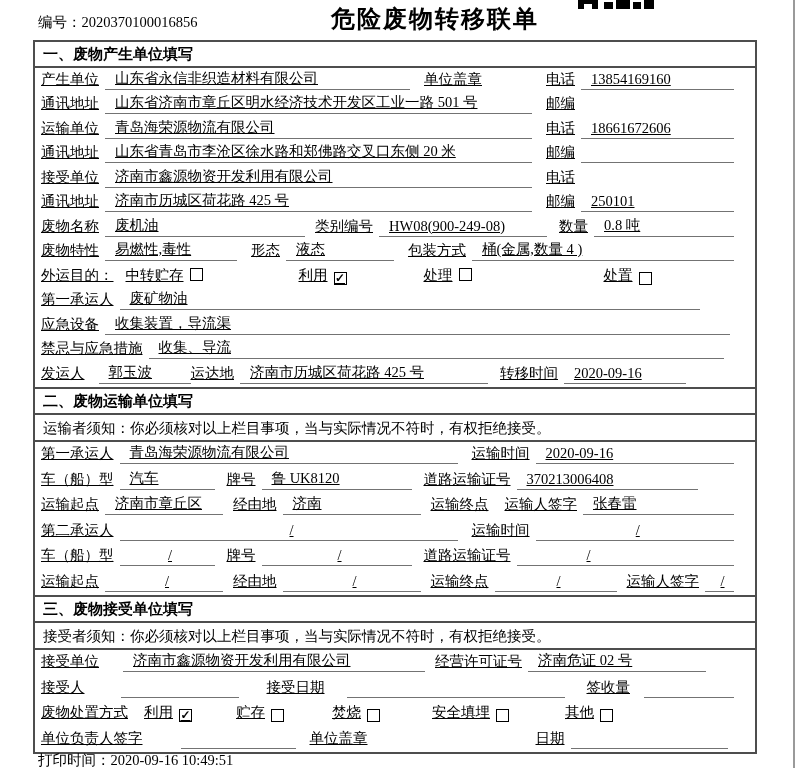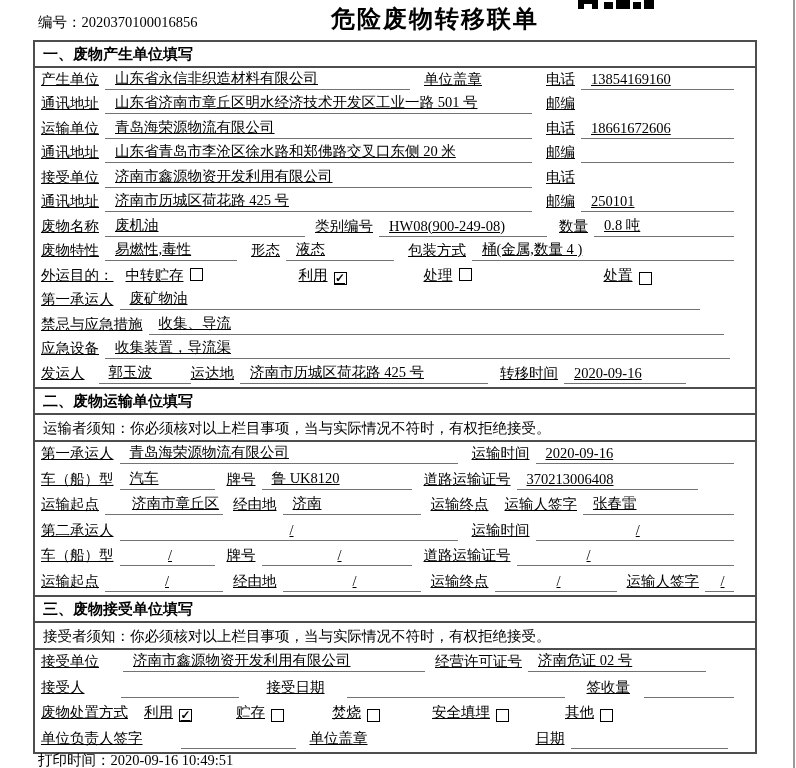--- a/index.html
+++ b/index.html
@@ -158,27 +158,27 @@
       <span class="cb"></span>
     </span>
   </div>
 
   <div class="row">
     <span class="lbl">第一承运人</span>
     <span class="u grow" style="margin-right:34px;">废矿物油</span>
   </div>
 
   <div class="row">
+    <span class="lbl">应急设备</span>
+    <span class="u grow" style="margin-right:4px;">收集装置，导流渠</span>
+  </div>
+
+  <div class="row">
     <span class="lbl">禁忌与应急措施</span>
     <span class="u grow" style="margin-right:10px;">收集、导流</span>
-  </div>
-
-  <div class="row">
-    <span class="lbl">应急设备</span>
-    <span class="u grow" style="margin-right:4px;">收集装置，导流渠</span>
   </div>
 
   <div class="row">
     <span class="lbl">发运人</span>
     <span class="u" style="flex:0 0 92px;margin-left:8px;">郭玉波</span>
     <span class="lbl" style="">运达地</span>
     <span class="u" style="flex:0 0 248px;">济南市历城区荷花路 425 号</span>
     <span class="lbl" style="margin-left:12px;">转移时间</span>
     <span class="u grow" style="margin-right:48px;">2020-09-16</span>
   </div>
@@ -199,21 +199,21 @@
     <span class="lbl">车（船）型</span>
     <span class="u" style="flex:0 0 95px;">汽车</span>
     <span class="lbl" style="margin-left:12px;">牌号</span>
     <span class="u" style="flex:0 0 150px;">鲁 UK8120</span>
     <span class="lbl" style="margin-left:12px;">道路运输证号</span>
     <span class="u grow" style="margin-right:36px;">370213006408</span>
   </div>
 
   <div class="row">
     <span class="lbl">运输起点</span>
-    <span class="u" style="flex:0 0 118px;text-align:right;">济南市章丘区</span>
+    <span class="u" style="flex:0 0 118px;">济南市章丘区</span>
     <span class="lbl" style="margin-left:10px;">经由地</span>
     <span class="u" style="flex:0 0 138px;">济南</span>
     <span class="lbl" style="margin-left:10px;">运输终点</span>
     <span class="lbl" style="margin-left:10px;">运输人签字</span>
     <span class="u grow">张春雷</span>
   </div>
 
   <div class="row">
     <span class="lbl">第二承运人</span>
     <span class="u" style="flex:0 0 338px;text-align:center;">/</span>

